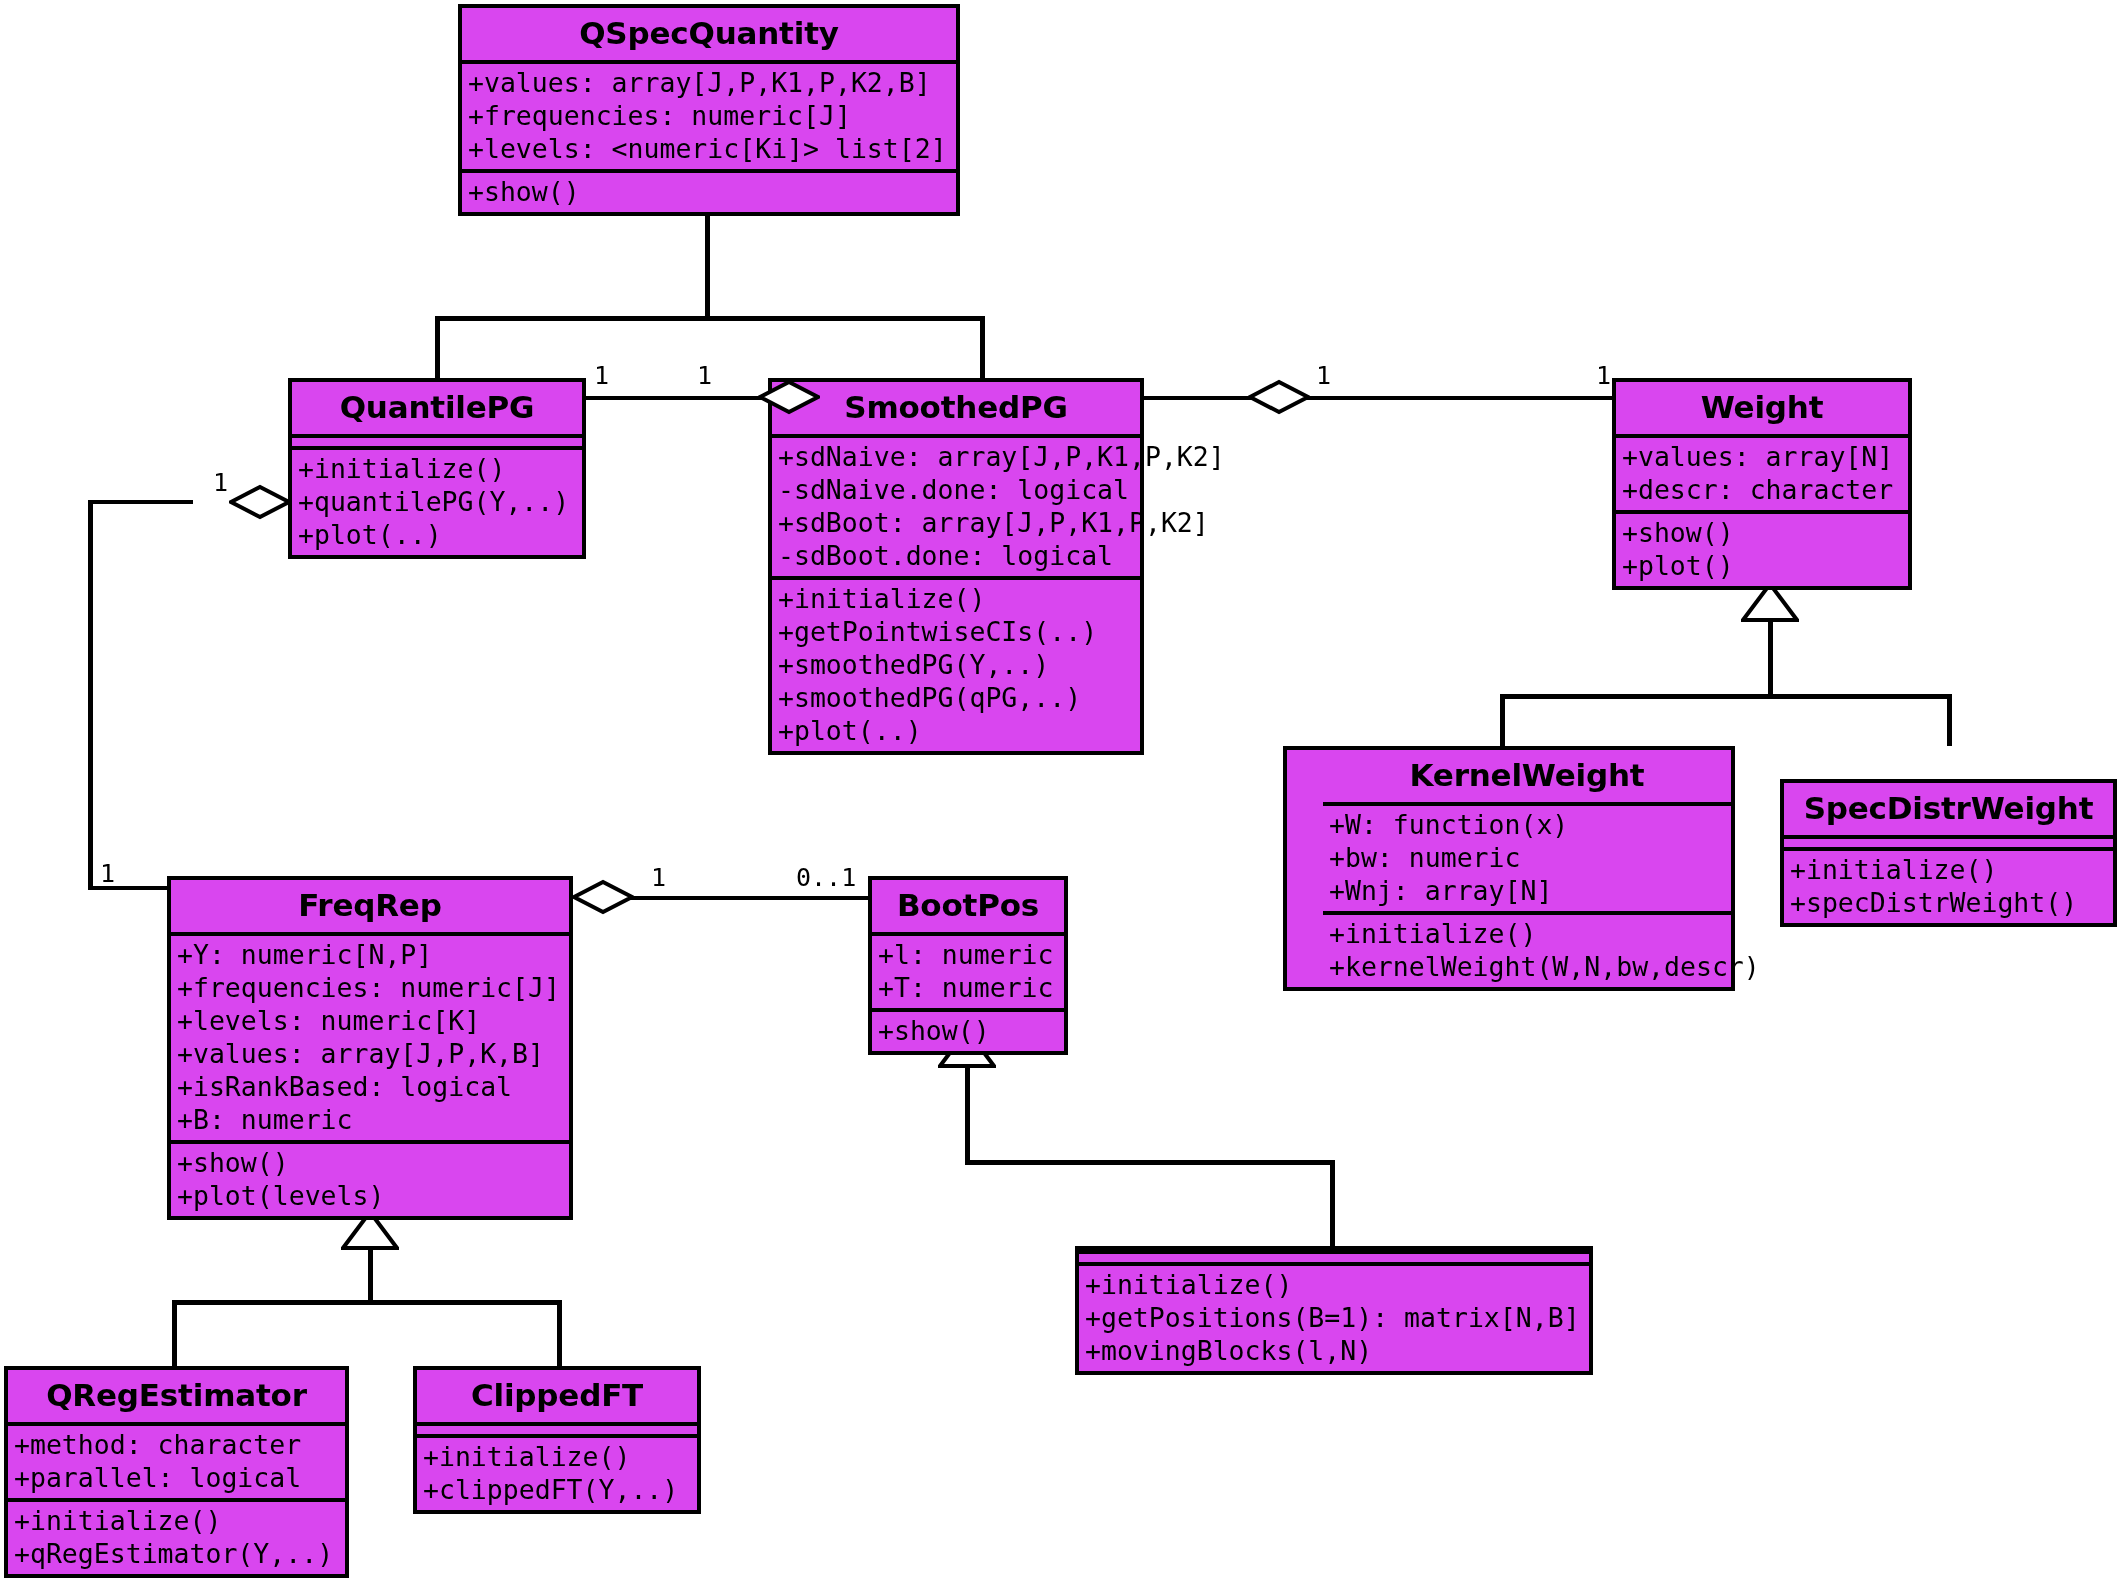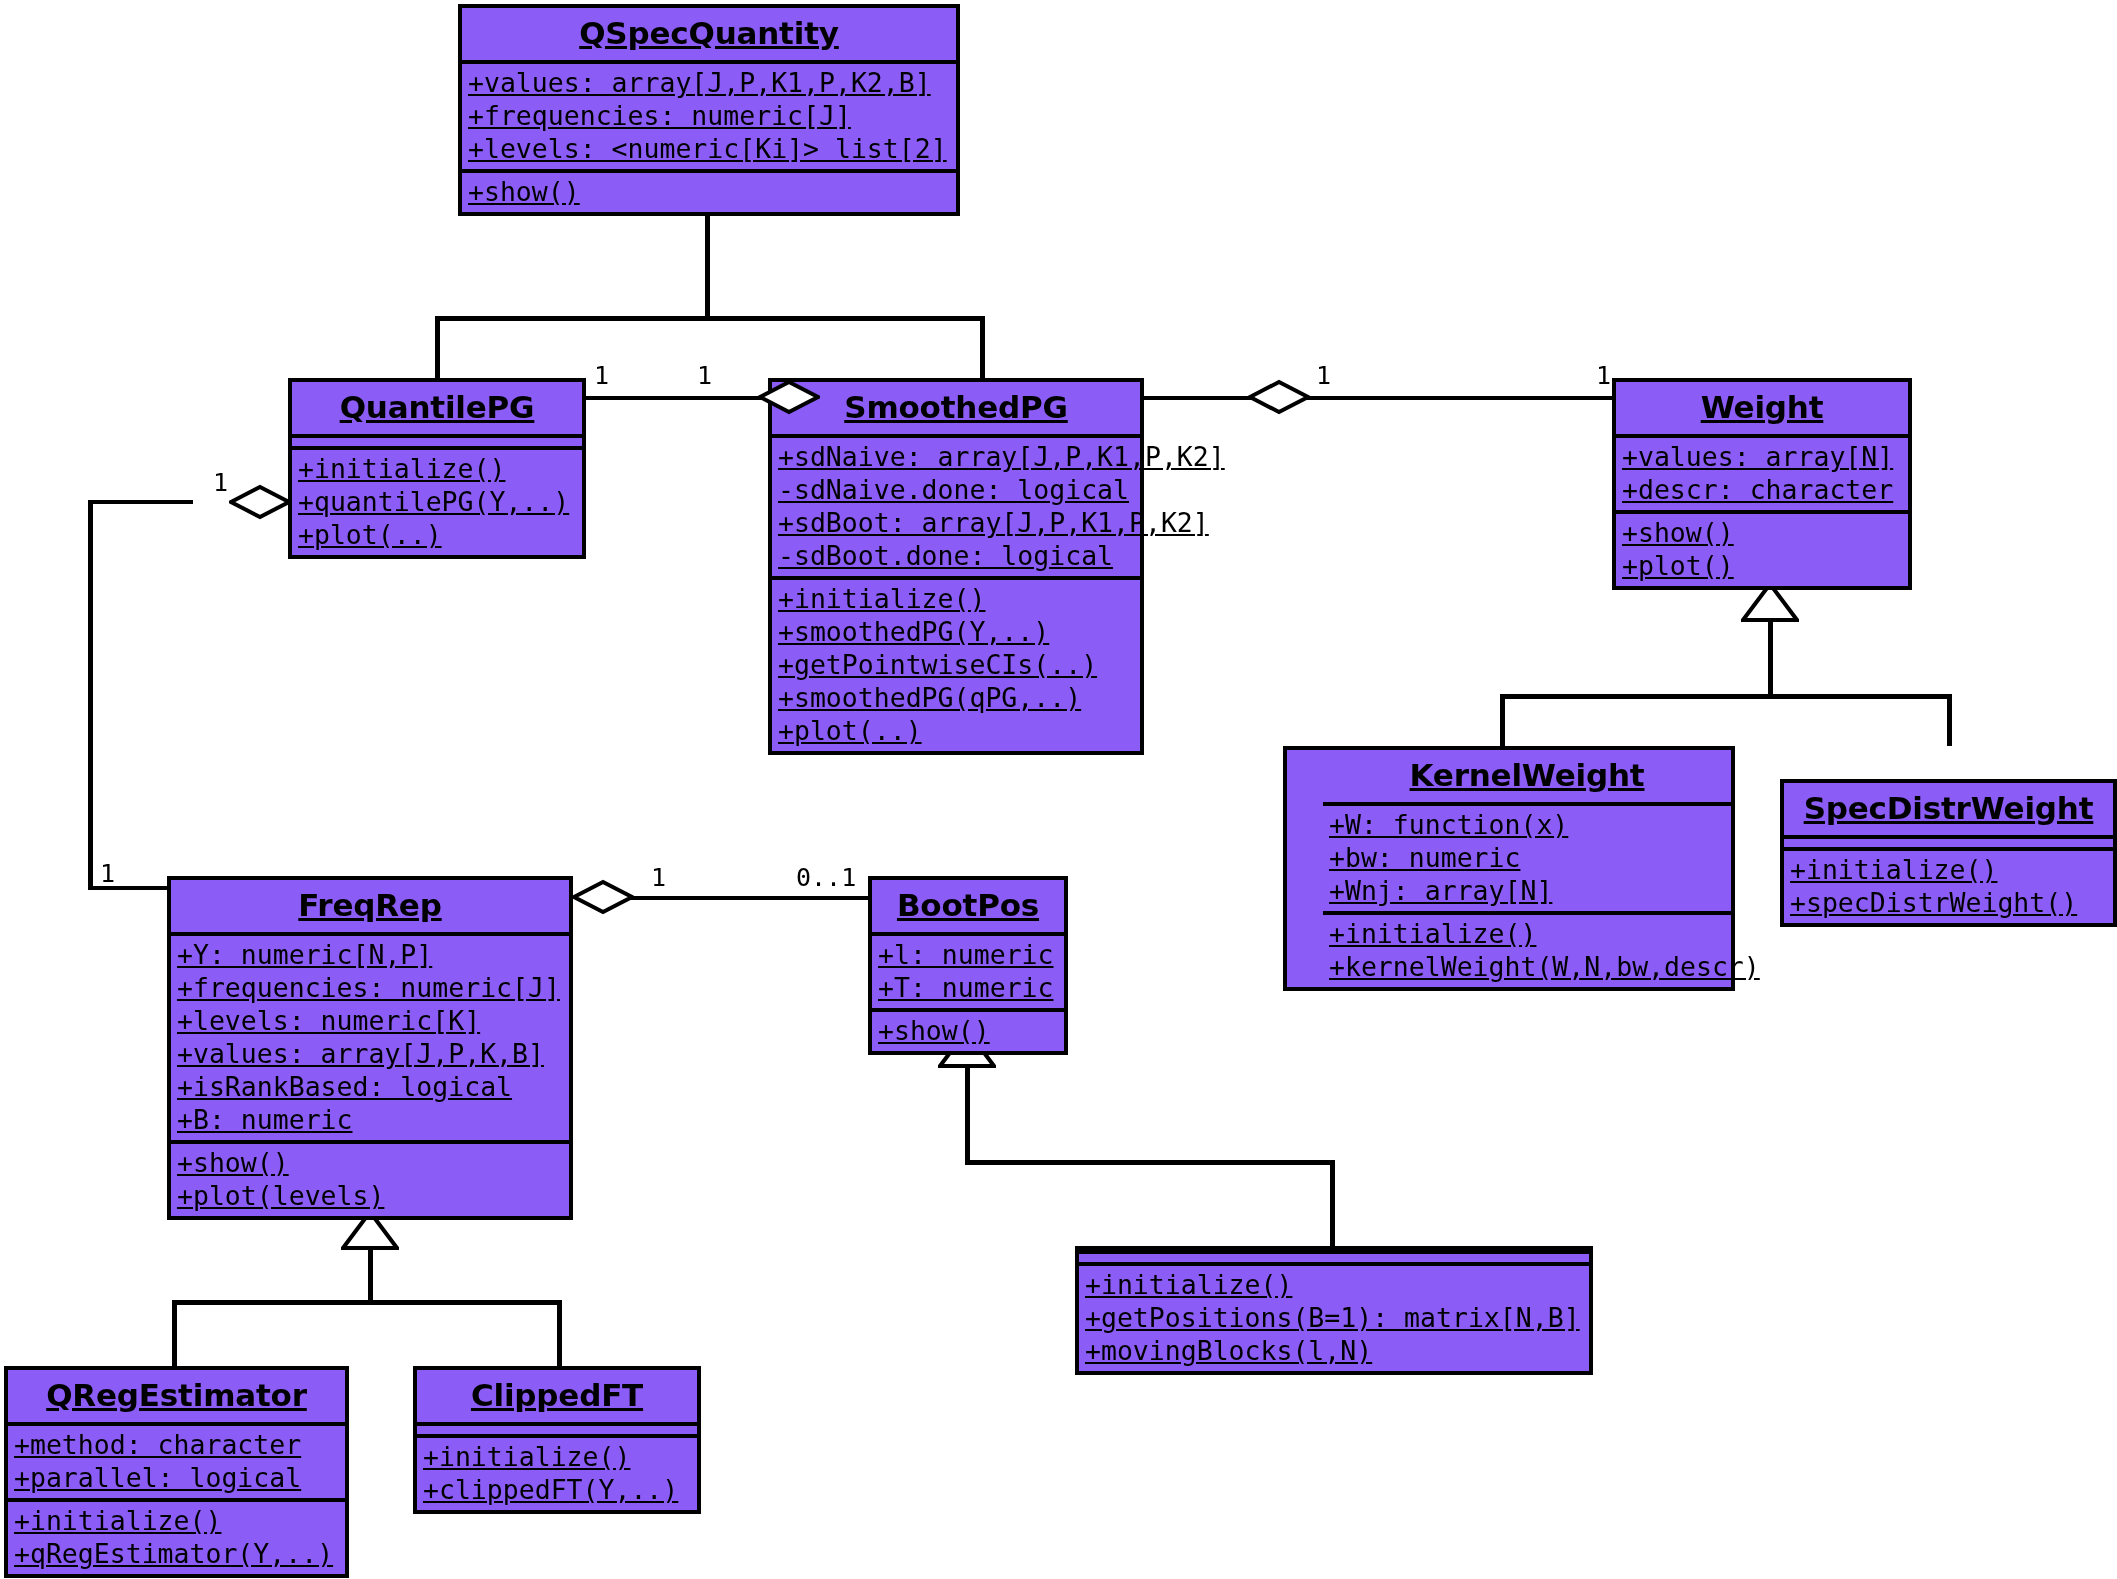--- a/index.html
+++ b/index.html
@@ -13,23 +13,22 @@
     height: 1579px;
     background: #ffffff;
     font-family: "DejaVu Sans Mono", "Liberation Mono", monospace;
     overflow: hidden;
   }
   
   .uml-class {
     position: absolute;
     box-sizing: border-box;
     border: 4px solid #000;
-    background: #8b5cf6;
+    background: #d946ef;
     z-index: 5;
-    text-decoration: underline;
   }
   .uml-name {
     font-family: "DejaVu Sans", "Liberation Sans", sans-serif;
     font-weight: bold;
     font-size: 31px;
     text-align: center;
     padding: 7px 10px 9px 10px;
     color: #000;
     white-space: nowrap;
     letter-spacing: -0.2px;
@@ -197,22 +196,22 @@
     <div class="uml-sep"></div>
     <div class="uml-compartment">
       <div class="uml-row">+sdNaive: array[J,P,K1,P,K2]</div>
       <div class="uml-row">-sdNaive.done: logical</div>
       <div class="uml-row">+sdBoot: array[J,P,K1,P,K2]</div>
       <div class="uml-row">-sdBoot.done: logical</div>
     </div>
     <div class="uml-sep"></div>
     <div class="uml-compartment">
       <div class="uml-row">+initialize()</div>
+      <div class="uml-row">+getPointwiseCIs(..)</div>
       <div class="uml-row">+smoothedPG(Y,..)</div>
-      <div class="uml-row">+getPointwiseCIs(..)</div>
       <div class="uml-row">+smoothedPG(qPG,..)</div>
       <div class="uml-row">+plot(..)</div>
     </div>
   </div>
 
   <div class="uml-class" style="left:1612px; top:378px; width:300px;">
     <div class="uml-name">Weight</div>
     <div class="uml-sep"></div>
     <div class="uml-compartment">
       <div class="uml-row">+values: array[N]</div>

